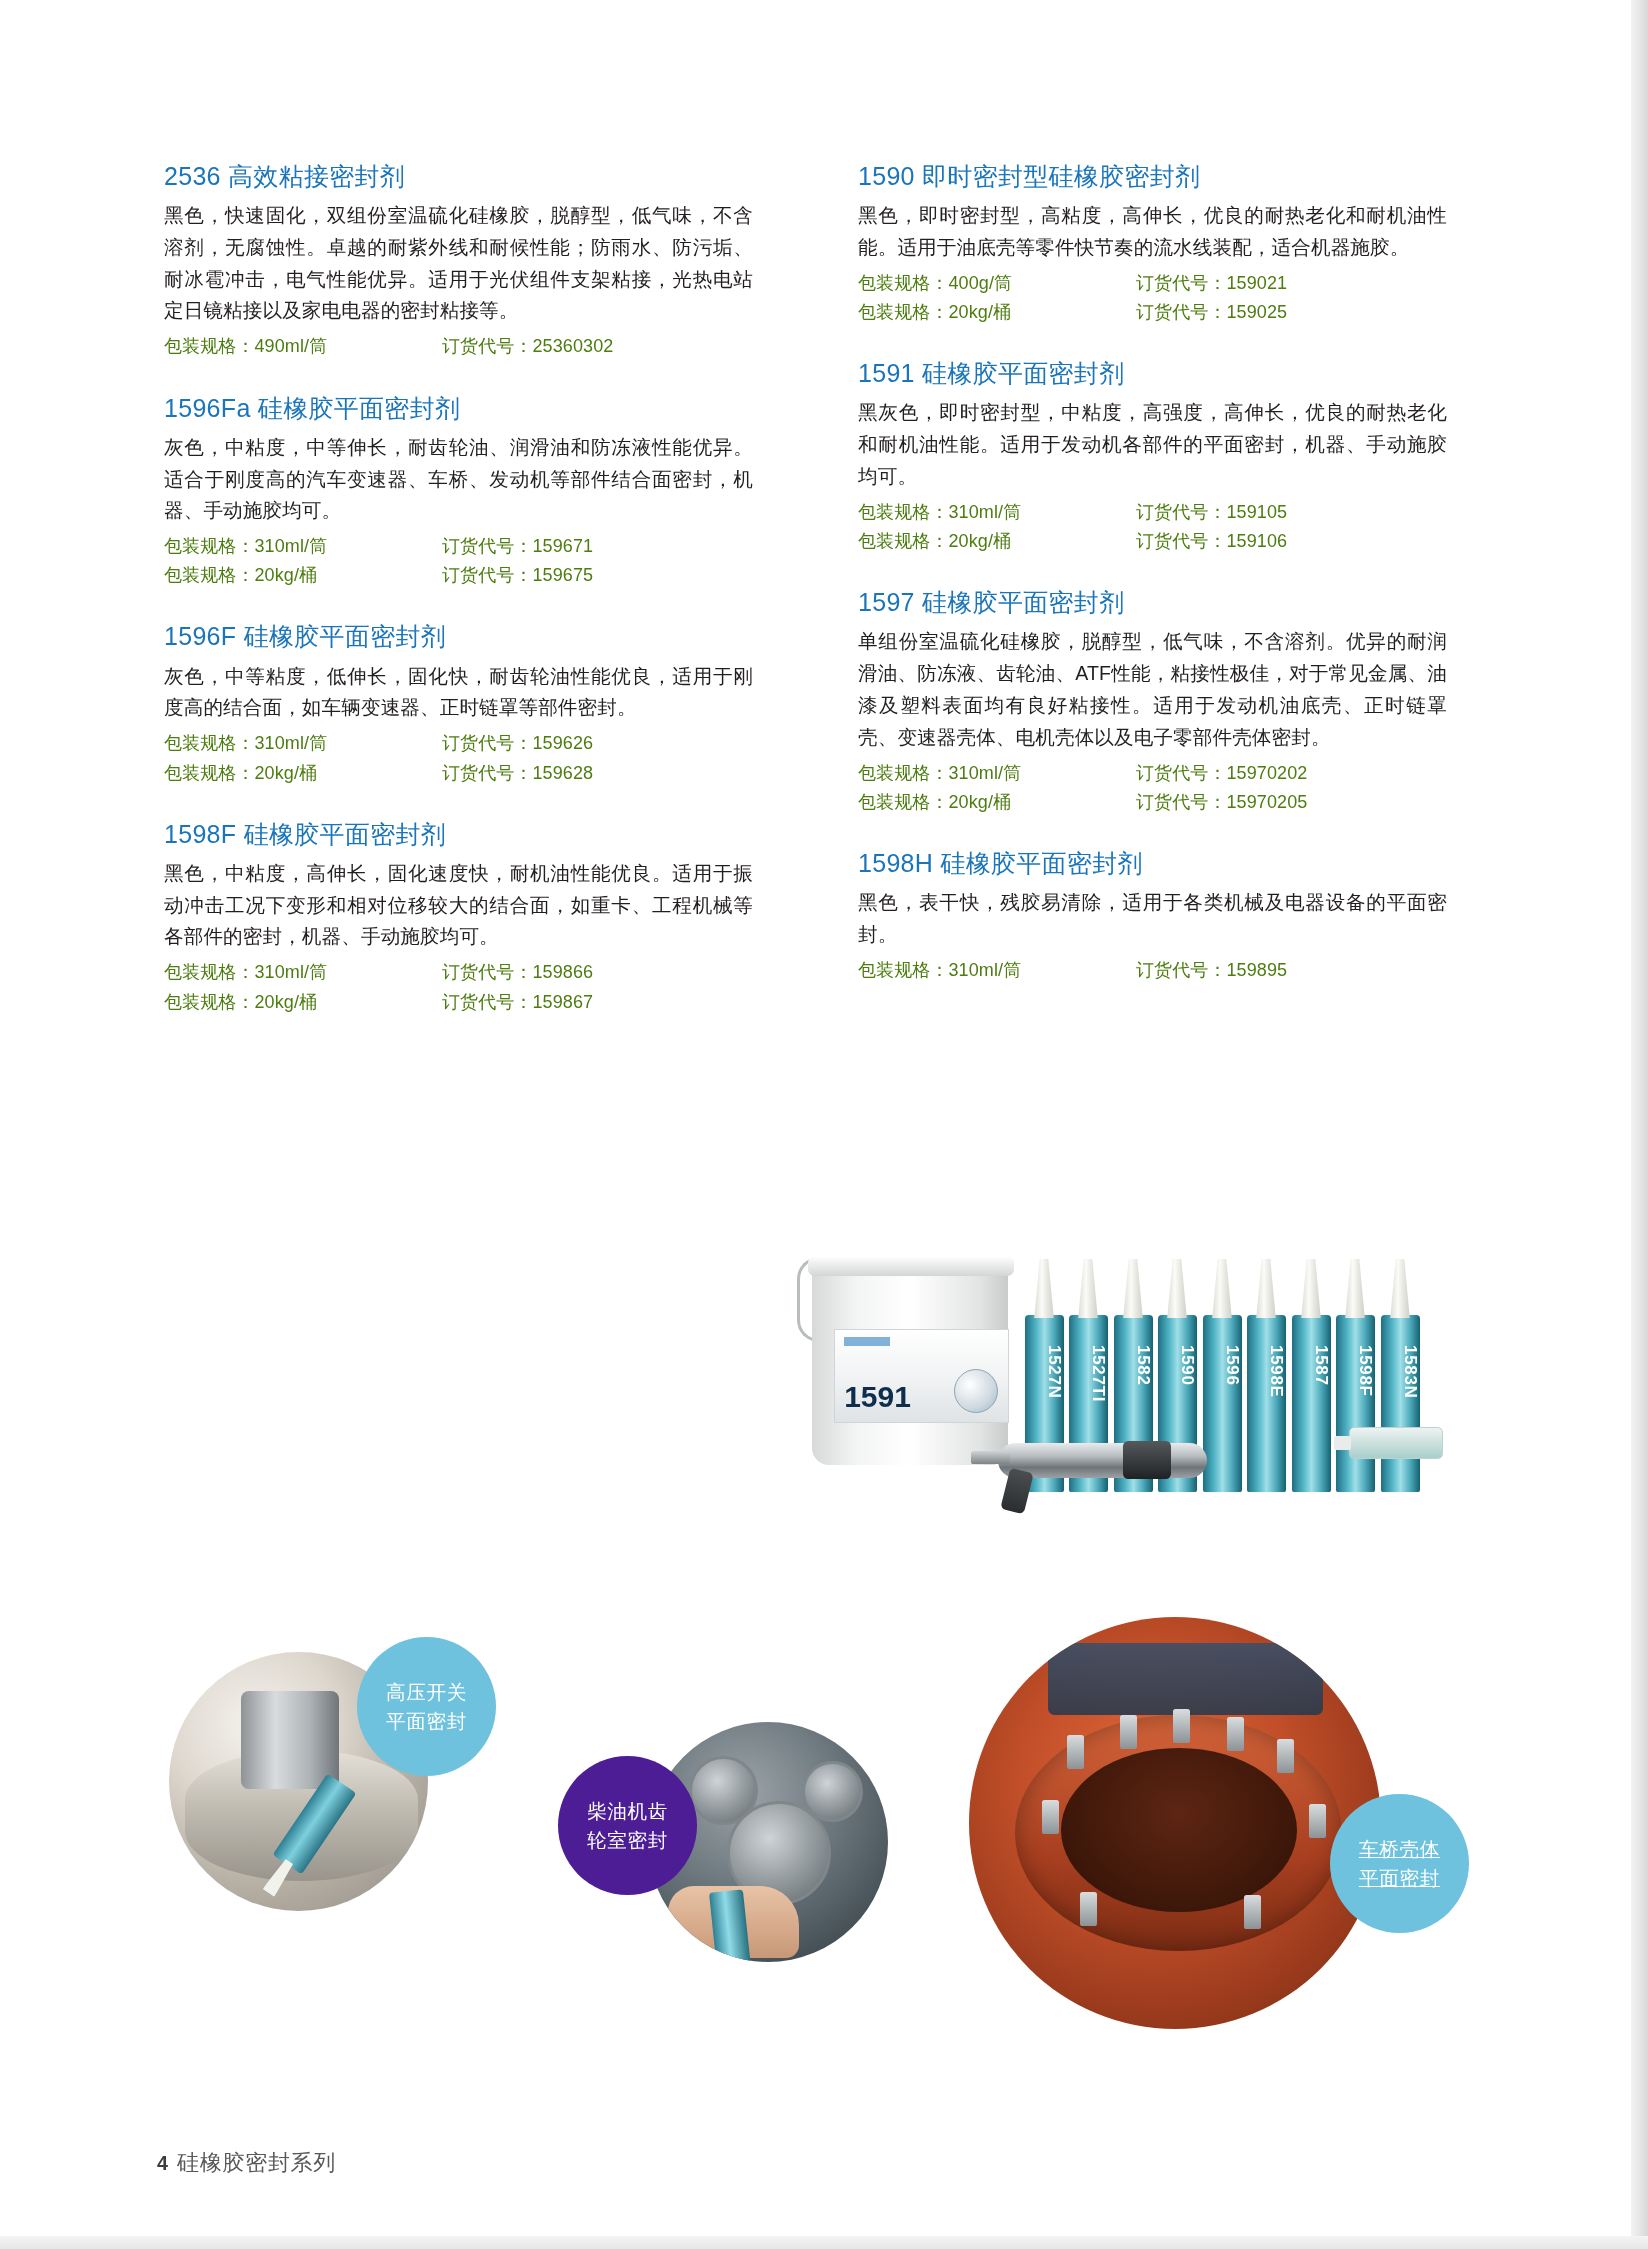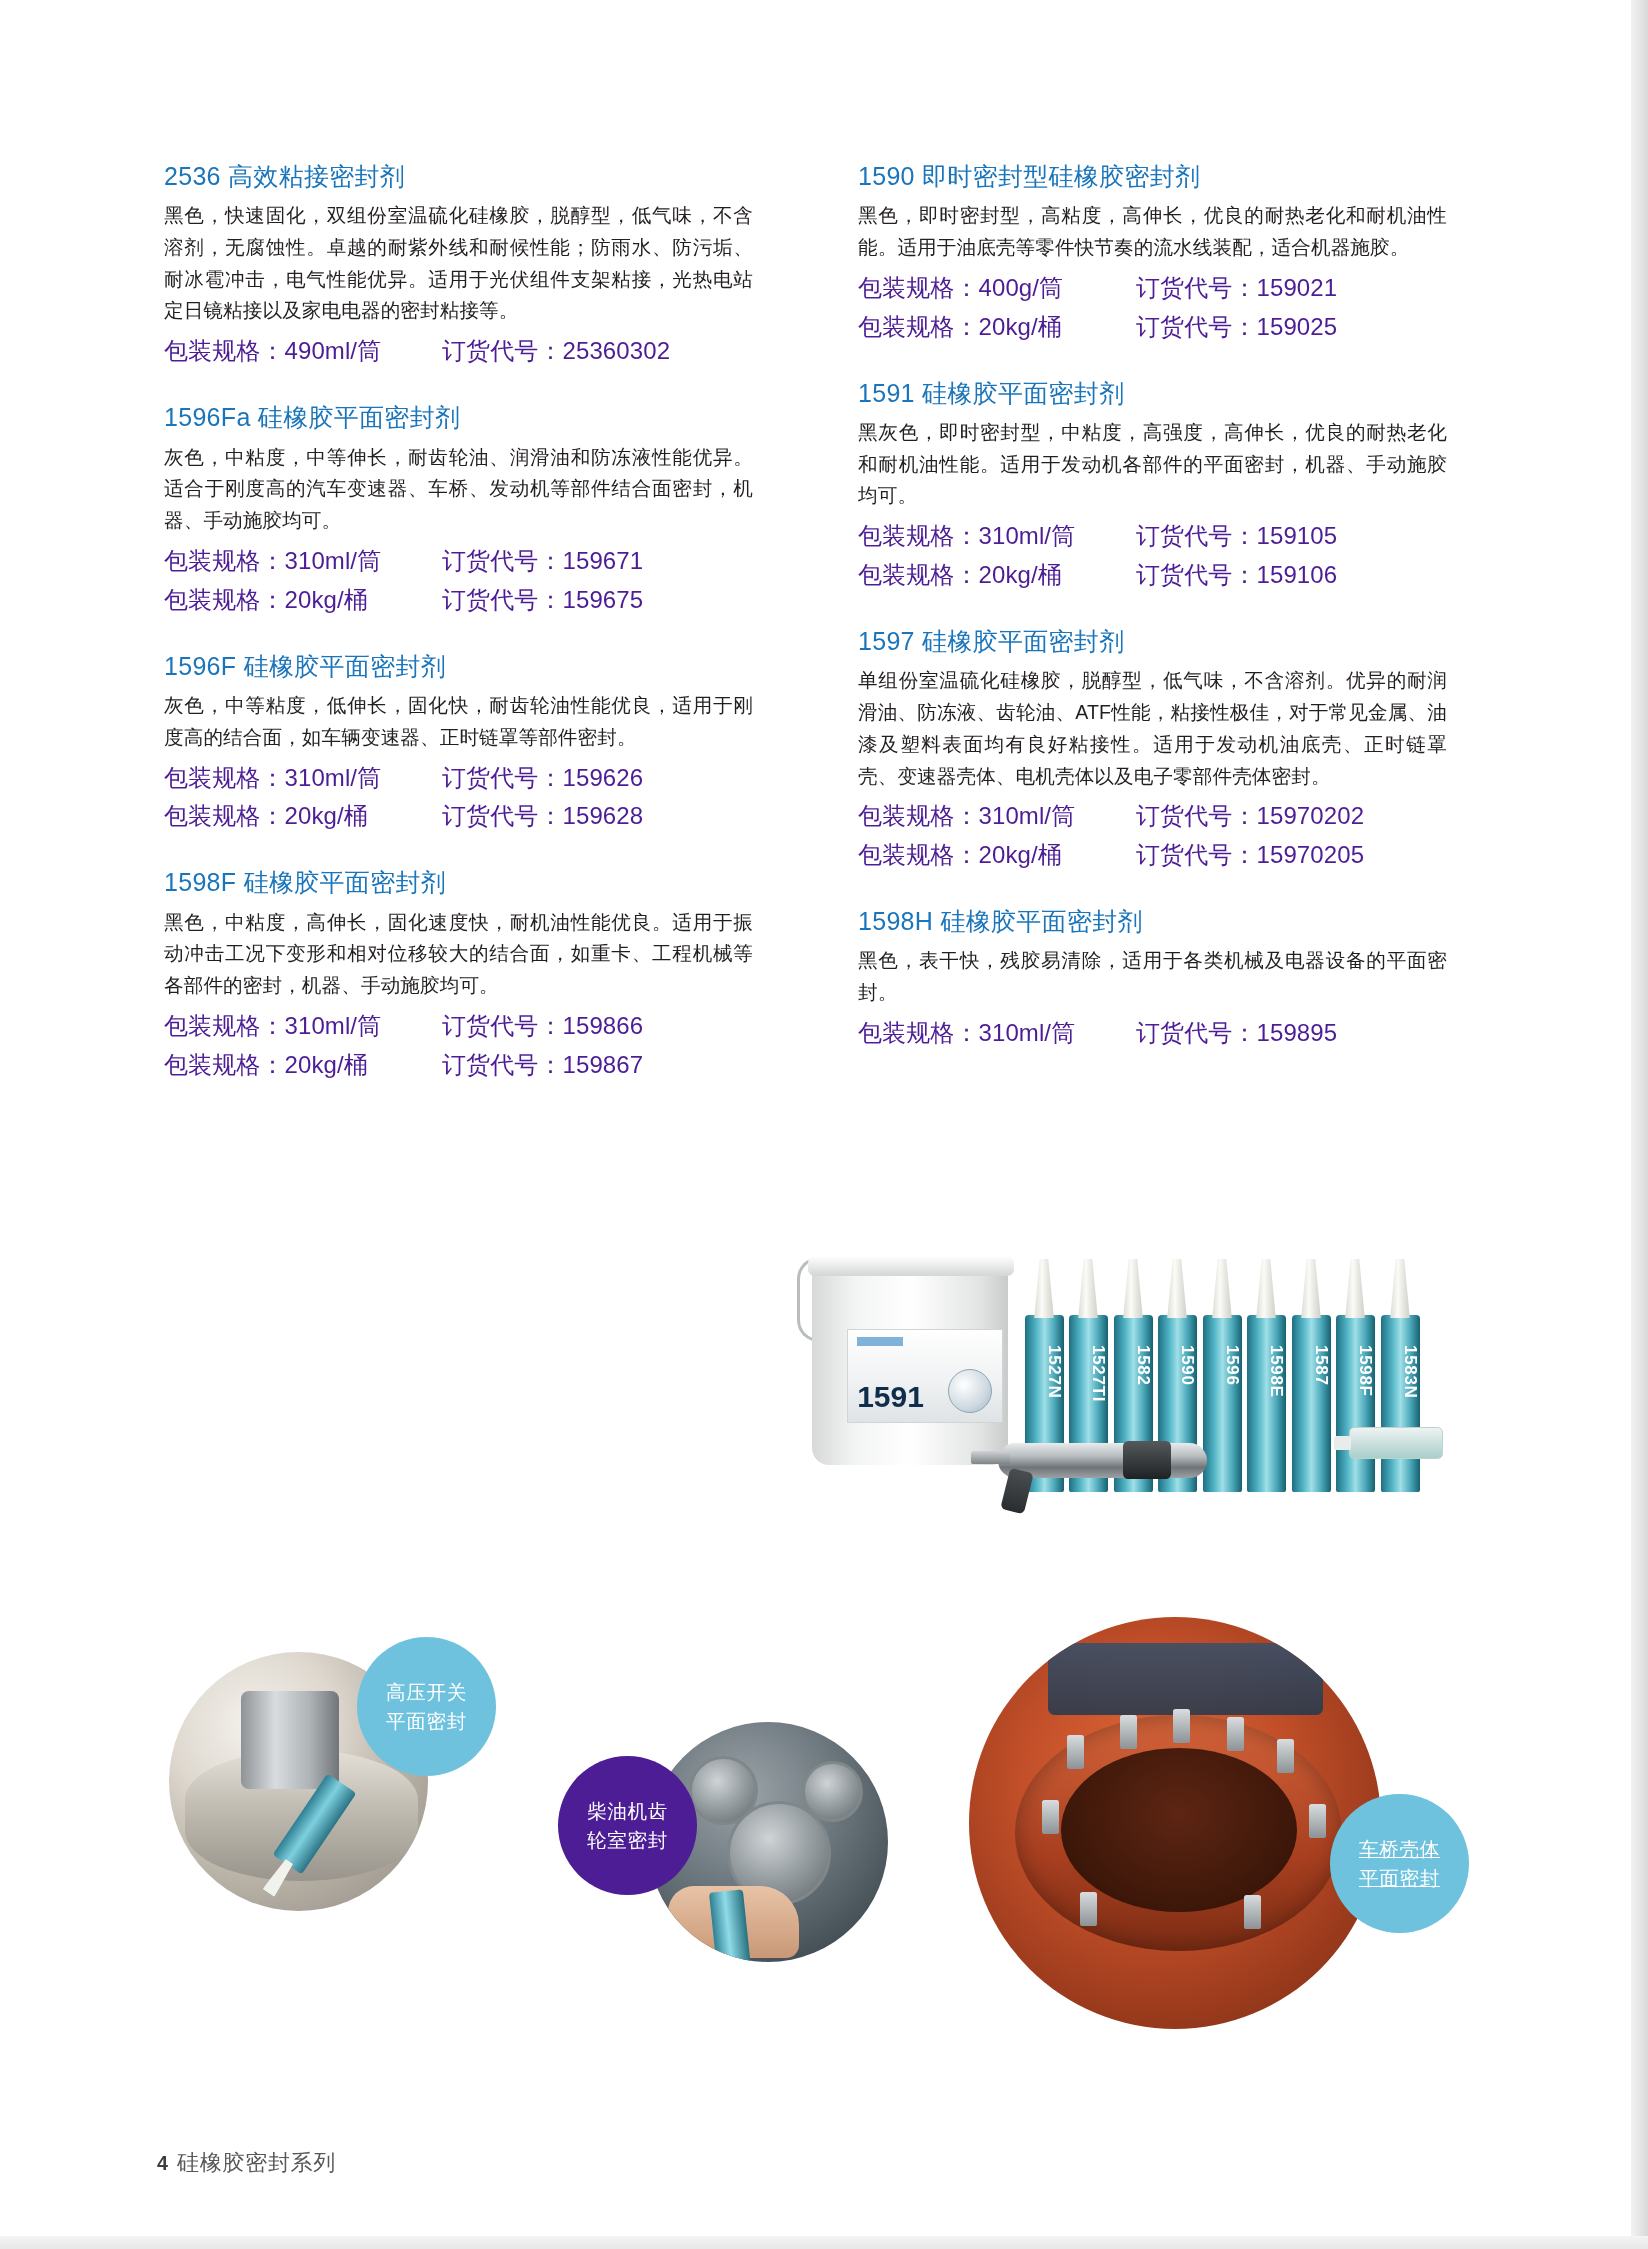--- a/index.html
+++ b/index.html
@@ -56,23 +56,23 @@
   .prod-desc {
     font-size: 19.6px;
     line-height: 1.62;
     margin: 0 0 5.2px 0;
     color: #231f20;
     text-align: justify;
     letter-spacing: 0.1px;
   }
   .spec-row {
     display: flex;
-    font-size: 24px;
+    font-size: 18px;
     line-height: 1.62;
-    color: #4c1d95;
+    color: #4d7c0f;
     letter-spacing: 0.1px;
   }
   .spec-pack { width: 278px; }
   .spec-code { flex: 1; }
 
   
   .photo-products {
     position: absolute;
     left: 763px;
     top: 1231px;
@@ -94,26 +94,27 @@
     position: absolute;
     left: 45px;
     top: 25px;
     width: 206px;
     height: 19.6px;
     background: linear-gradient(to bottom, #ffffff, #d3d6d5);
     border-radius: 6.5px;
   }
   .pp-bucket-label {
     position: absolute;
-    left: 84px;
+    left: 71px;
     top: 98px;
     width: 154px;
     height: 92px;
     background: linear-gradient(to bottom, #ffffff 0%, #f0f2f3 55%, #dfe3e5 100%);
     border: 0.7px solid #cfd4d6;
+    padding-left: 19px;
   }
   .pp-bucket-label .bnum {
     position: absolute;
     left: 9.2px;
     bottom: 7.9px;
     font-size: 30px;
     font-weight: bold;
     color: #0f2e4d;
     font-family: "Liberation Sans", sans-serif;
   }

